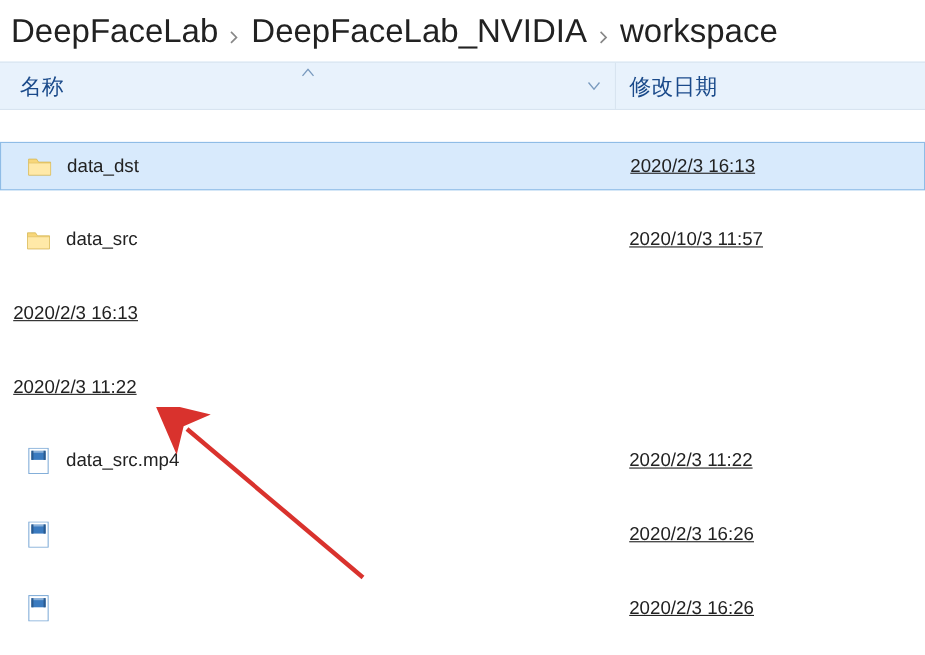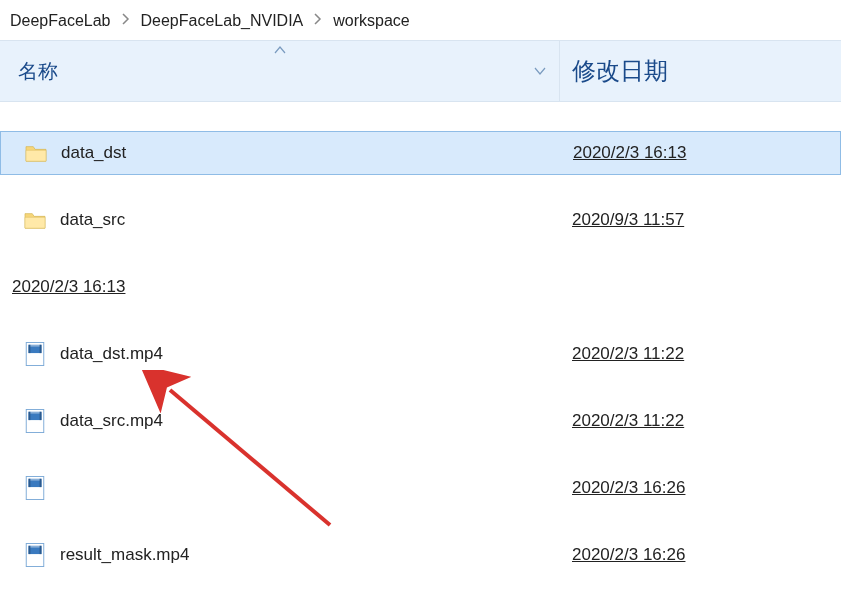--- a/index.html
+++ b/index.html
@@ -12,38 +12,38 @@
       background: #fff;
       width: 841px;
       height: 595px;
       overflow: hidden;
       position: relative;
     }
     .breadcrumb {
       display: flex;
       align-items: flex-end;
       padding: 12px 0 10px 10px;
-      font-size: 16px;
+      font-size: 30px;
       color: #222;
       gap: 8px;
     }
     .breadcrumb-item {
       color: #222;
     }
     .breadcrumb-sep {
       color: #888;
       font-size: 16px;
       margin: 0 2px;
     }
     .header-row {
       display: flex;
       background: #e8f2fc;
       border-top: 1px solid #d8e4f0;
       border-bottom: 1px solid #d8e4f0;
-      height: 62px;
+      height: 44px;
       align-items: flex-start;
     }
     .col-name {
       flex: 0 0 560px;
       display: flex;
       align-items: center;
       padding-left: 18px;
       font-size: 20px;
       color: #1a4a8a;
       position: relative;
@@ -60,21 +60,21 @@
     }
     .col-name .dropdown-chevron {
       position: absolute;
       right: 12px;
       color: #7a9bbf;
       font-size: 14px;
     }
     .col-date {
       flex: 1;
       padding-left: 12px;
-      font-size: 24px;
+      font-size: 20px;
       color: #1a4a8a;
       display: flex;
       align-items: center;
       height: 100%;
     }
     .file-list {
       padding-top: 6px;
     }
     .file-row {
       display: flex;
@@ -178,81 +178,68 @@
     <div class="file-row">
       <div class="file-name-cell">
         <span class="icon folder-icon">
           <svg viewBox="0 0 24 22">
             <path d="M1 4 L1 20 L23 20 L23 7 L11 7 L9 4 Z" fill="#f7d67a" stroke="#d6b756" stroke-width="0.8"></path>
             <path d="M1 8 L23 8 L23 20 L1 20 Z" fill="#ffe9a8" stroke="#d6b756" stroke-width="0.5"></path>
           </svg>
         </span>
         <span>data_src</span>
       </div>
-      <div class="file-date-cell">2020/9/3 11:57</div>
+      <div class="file-date-cell">2020/10/3 11:57</div>
     </div>
     <div class="file-row">
       <div class="file-date-cell">2020/2/3 16:13</div>
+    </div>
+    <div class="file-row">
+      <div class="file-date-cell">2020/2/3 11:22</div>
     </div>
     <div class="file-row">
       <div class="file-name-cell">
         <span class="icon video-icon">
           <svg viewBox="0 0 20 26">
             <rect x="0.5" y="0.5" width="19" height="25" fill="#fff" stroke="#7aa8d6" stroke-width="1"></rect>
             <rect x="3" y="3" width="14" height="9" fill="#3a7abf"></rect>
             <rect x="3" y="3" width="14" height="2" fill="#fff" opacity="0.4"></rect>
             <rect x="3" y="3" width="2" height="9" fill="#2a5a8f"></rect>
             <rect x="15" y="3" width="2" height="9" fill="#2a5a8f"></rect>
           </svg>
         </span>
-        <span>data_dst.mp4</span>
+        <span>data_src.mp4</span>
       </div>
       <div class="file-date-cell">2020/2/3 11:22</div>
     </div>
     <div class="file-row">
       <div class="file-name-cell">
         <span class="icon video-icon">
           <svg viewBox="0 0 20 26">
             <rect x="0.5" y="0.5" width="19" height="25" fill="#fff" stroke="#7aa8d6" stroke-width="1"></rect>
             <rect x="3" y="3" width="14" height="9" fill="#3a7abf"></rect>
             <rect x="3" y="3" width="14" height="2" fill="#fff" opacity="0.4"></rect>
             <rect x="3" y="3" width="2" height="9" fill="#2a5a8f"></rect>
             <rect x="15" y="3" width="2" height="9" fill="#2a5a8f"></rect>
           </svg>
         </span>
-        <span>data_src.mp4</span>
-      </div>
-      <div class="file-date-cell">2020/2/3 11:22</div>
+      </div>
+      <div class="file-date-cell">2020/2/3 16:26</div>
     </div>
     <div class="file-row">
       <div class="file-name-cell">
         <span class="icon video-icon">
           <svg viewBox="0 0 20 26">
             <rect x="0.5" y="0.5" width="19" height="25" fill="#fff" stroke="#7aa8d6" stroke-width="1"></rect>
             <rect x="3" y="3" width="14" height="9" fill="#3a7abf"></rect>
             <rect x="3" y="3" width="14" height="2" fill="#fff" opacity="0.4"></rect>
             <rect x="3" y="3" width="2" height="9" fill="#2a5a8f"></rect>
             <rect x="15" y="3" width="2" height="9" fill="#2a5a8f"></rect>
           </svg>
         </span>
-      </div>
-      <div class="file-date-cell">2020/2/3 16:26</div>
-    </div>
-    <div class="file-row">
-      <div class="file-name-cell">
-        <span class="icon video-icon">
-          <svg viewBox="0 0 20 26">
-            <rect x="0.5" y="0.5" width="19" height="25" fill="#fff" stroke="#7aa8d6" stroke-width="1"></rect>
-            <rect x="3" y="3" width="14" height="9" fill="#3a7abf"></rect>
-            <rect x="3" y="3" width="14" height="2" fill="#fff" opacity="0.4"></rect>
-            <rect x="3" y="3" width="2" height="9" fill="#2a5a8f"></rect>
-            <rect x="15" y="3" width="2" height="9" fill="#2a5a8f"></rect>
-          </svg>
-        </span>
-        <span>result_mask.mp4</span>
       </div>
       <div class="file-date-cell">2020/2/3 16:26</div>
     </div>
   </div>
 
 <div class="arrow-annotation">
   <svg width="230" height="170" viewBox="0 0 230 170">
     <defs>
       <marker id="arrowhead" markerWidth="12" markerHeight="12" refX="2" refY="6" orient="auto">
         <path d="M0,0 L12,6 L0,12 L3,6 Z" fill="#d9322d"></path>

